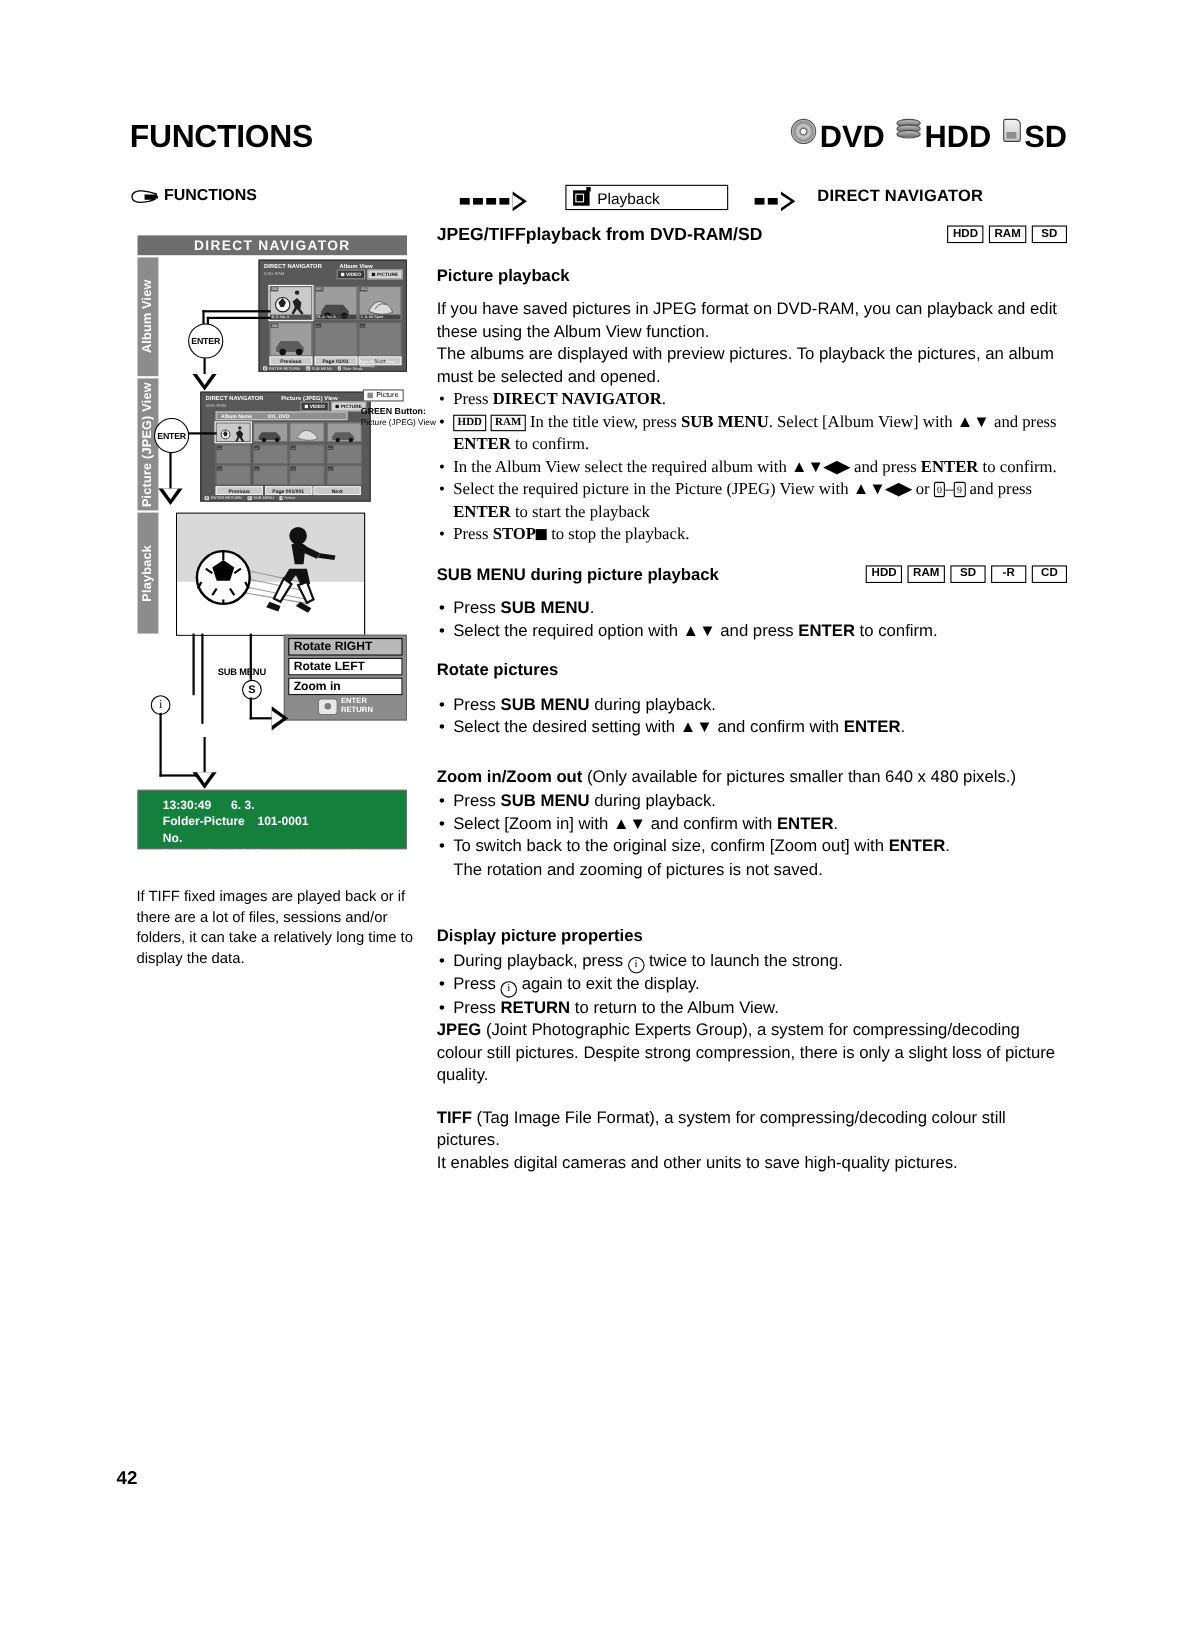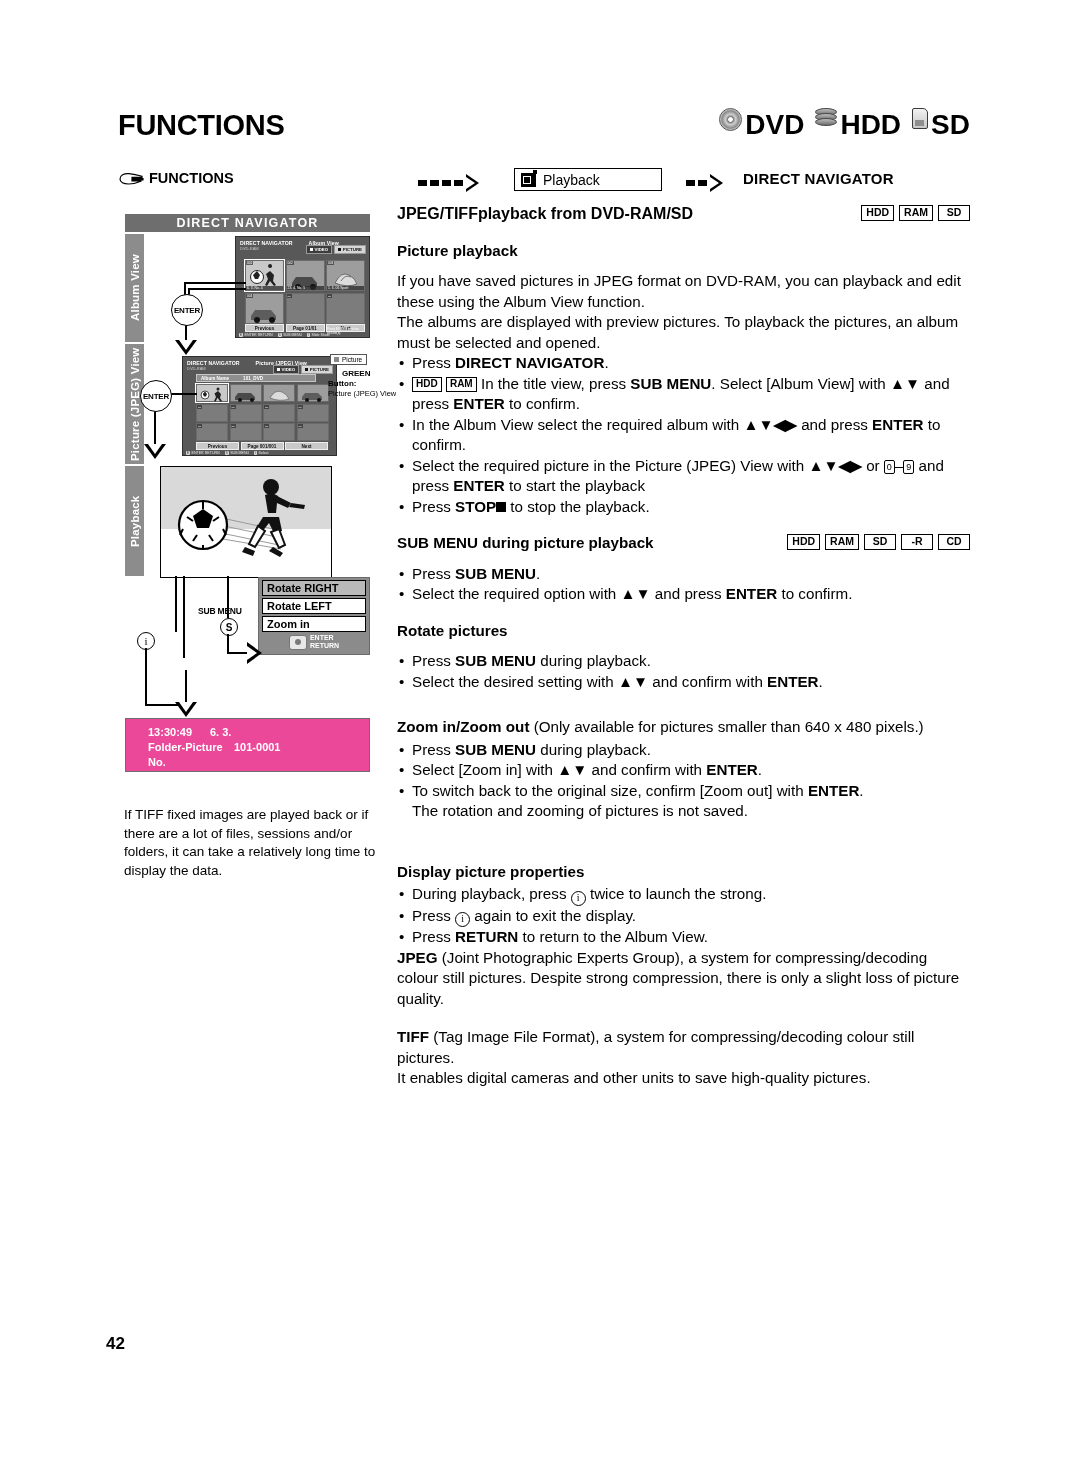--- a/index.html
+++ b/index.html
@@ -266,21 +266,21 @@
     box-sizing: border-box;
     border: 0.5px solid #c6c6c6;
   }
 
   
   .green-note {
     position: absolute;
     font-size: 7.5px;
     line-height: 10px;
   }
-  .green-note b { font-size: 8px; margin-left: 14px; }
+  .green-note b { font-size: 8px; }
   .picture-chip {
     position: absolute;
     border: 1px solid #555;
     background: #fff;
     font-size: 6.5px;
     padding: 1px 4px 1px 3px;
     display: flex; align-items: center; gap: 3px;
   }
   .picture-chip .sq { width: 5px; height: 5px; background: #888; display:inline-block;}
 
@@ -408,21 +408,21 @@
     border: 1.4px solid #000; background: #fff;
     display:flex;align-items:center;justify-content:center;
     font-size: 11px; font-family: "Liberation Serif", serif;
   }
 
   
   .info-panel {
     position: absolute;
     left: 0px; top: 504px;
     width: 245px; height: 54px;
-    background: #ec4899;
+    background: #15803d;
     border: 1px solid #6d6d6d;
     box-sizing: border-box;
     color: #ffffff;
     font-size: 11px;
     font-weight: bold;
     padding: 6px 0 0 22px;
     line-height: 15px;
   }
   .info-row { display: flex; }
   .ip-c1 { width: 62px; }
@@ -515,21 +515,21 @@
     width: 13px; height: 13px;
     border: 1.2px solid #000;
     border-radius: 50%;
     font-size: 10px;
     line-height: 11px;
     text-align: center;
     font-family: "Liberation Serif", serif;
     vertical-align: -1.5px;
   }
   b { font-weight: bold; }
-  .blk { margin-top: 17px; }
+  .blk { margin-top: 17px; font-family: Liberation Serif, serif; }
   .blk-sm { margin-top: 12px; }
 
   .page-num {
     position: absolute;
     left: 106px; top: 1334px;
     font-size: 17px;
     font-weight: bold;
   }
 </style>
 </head>

